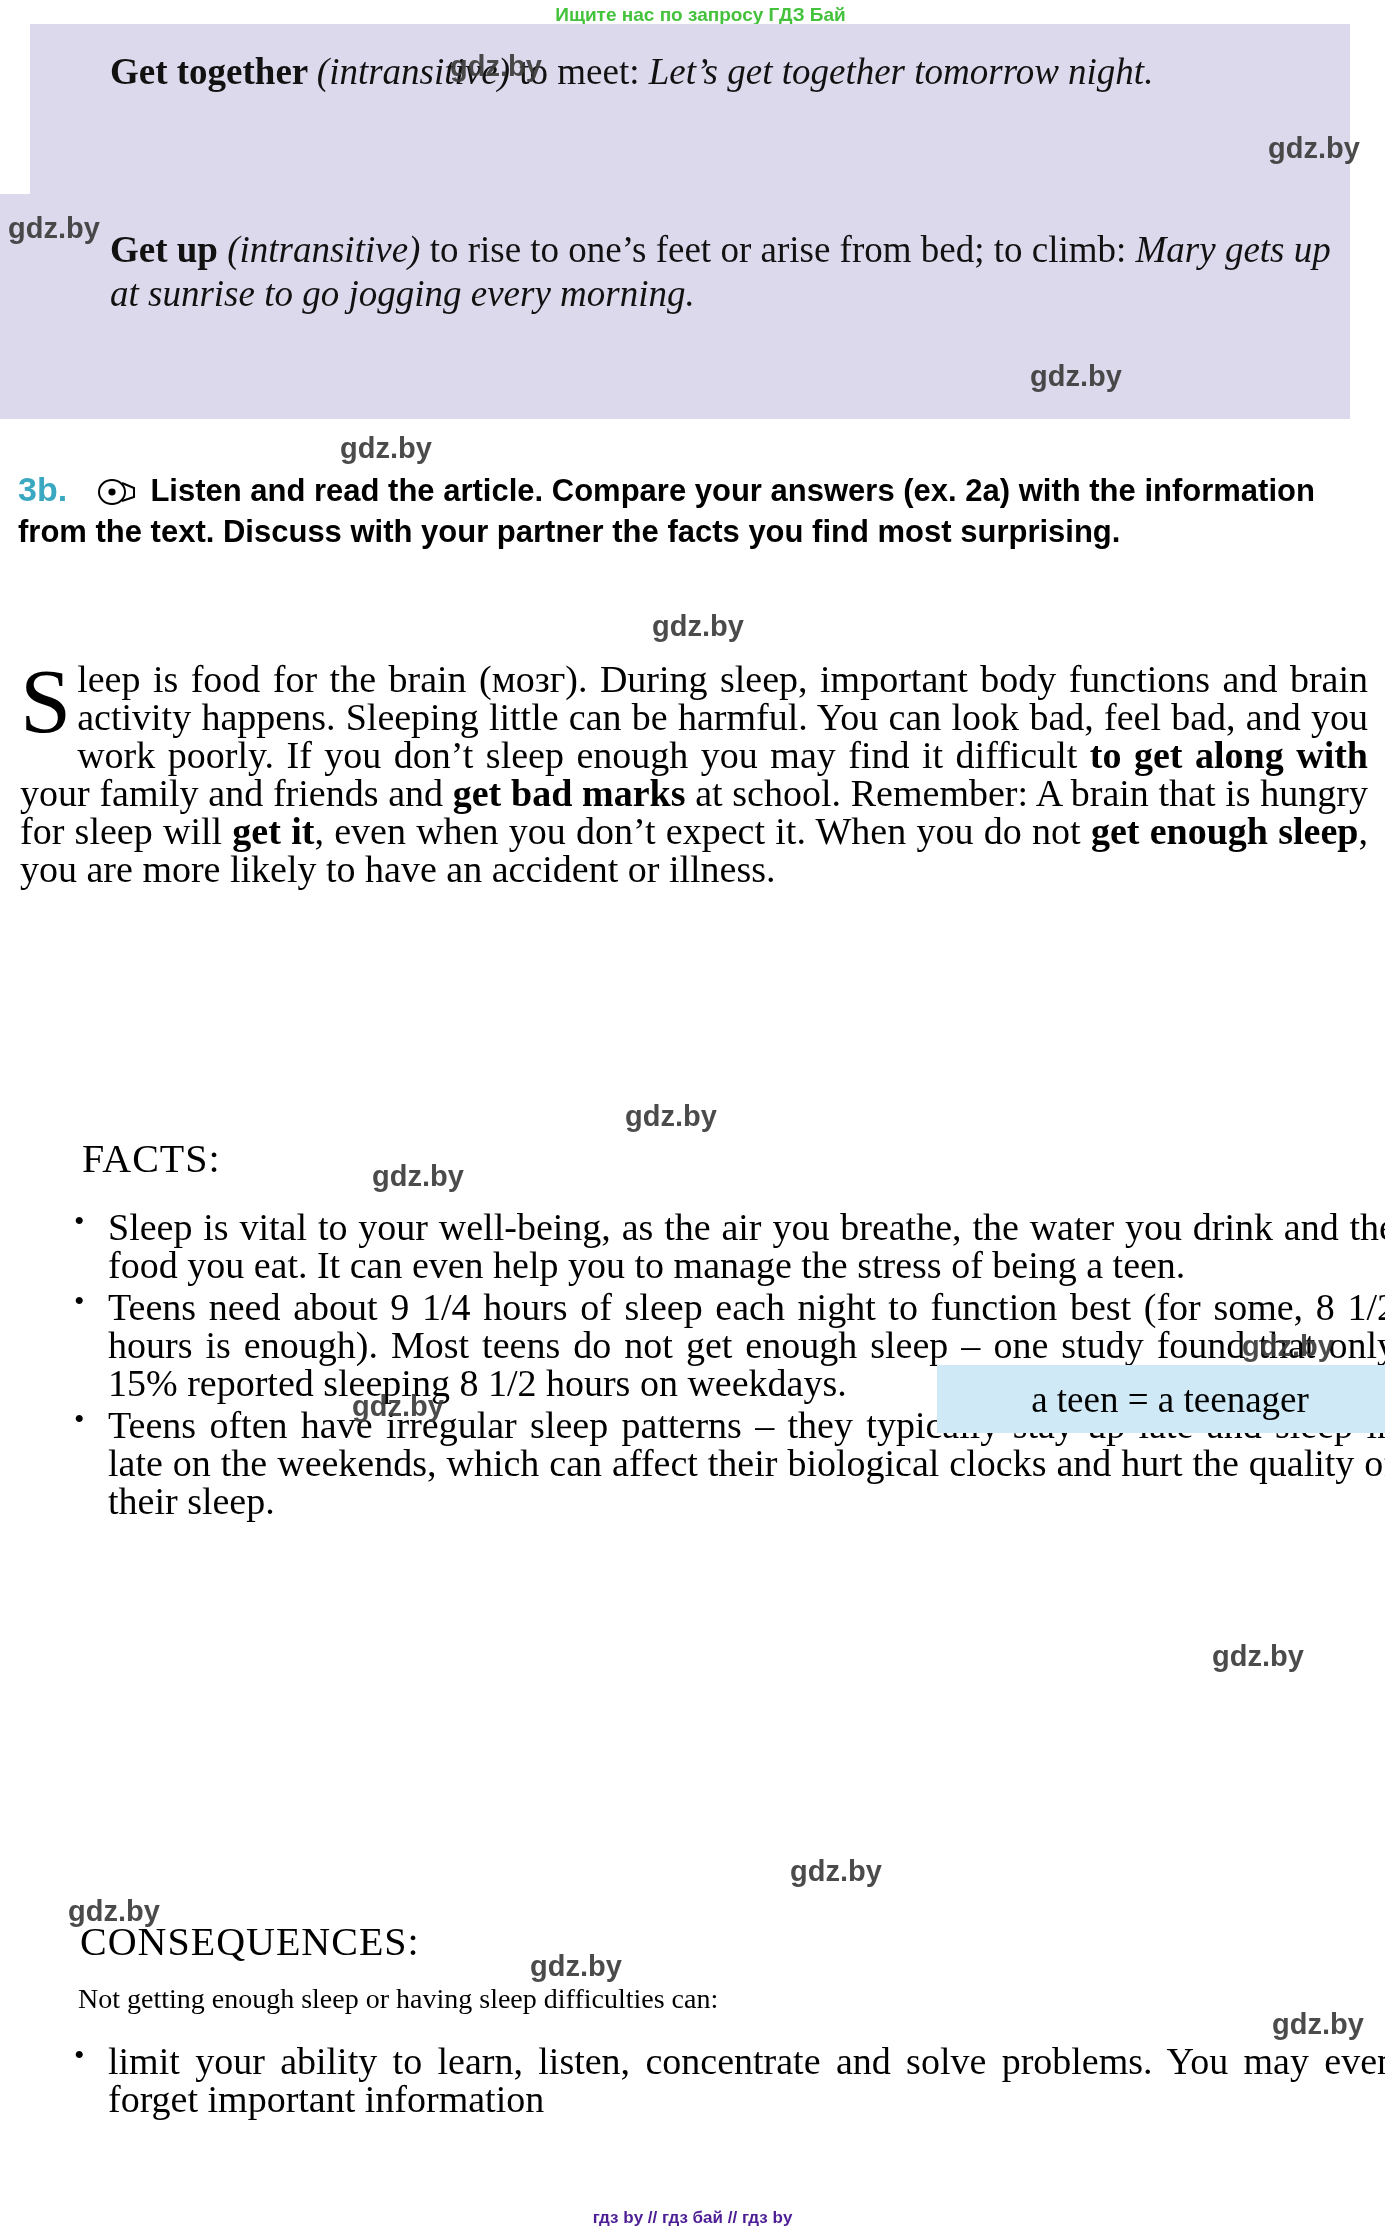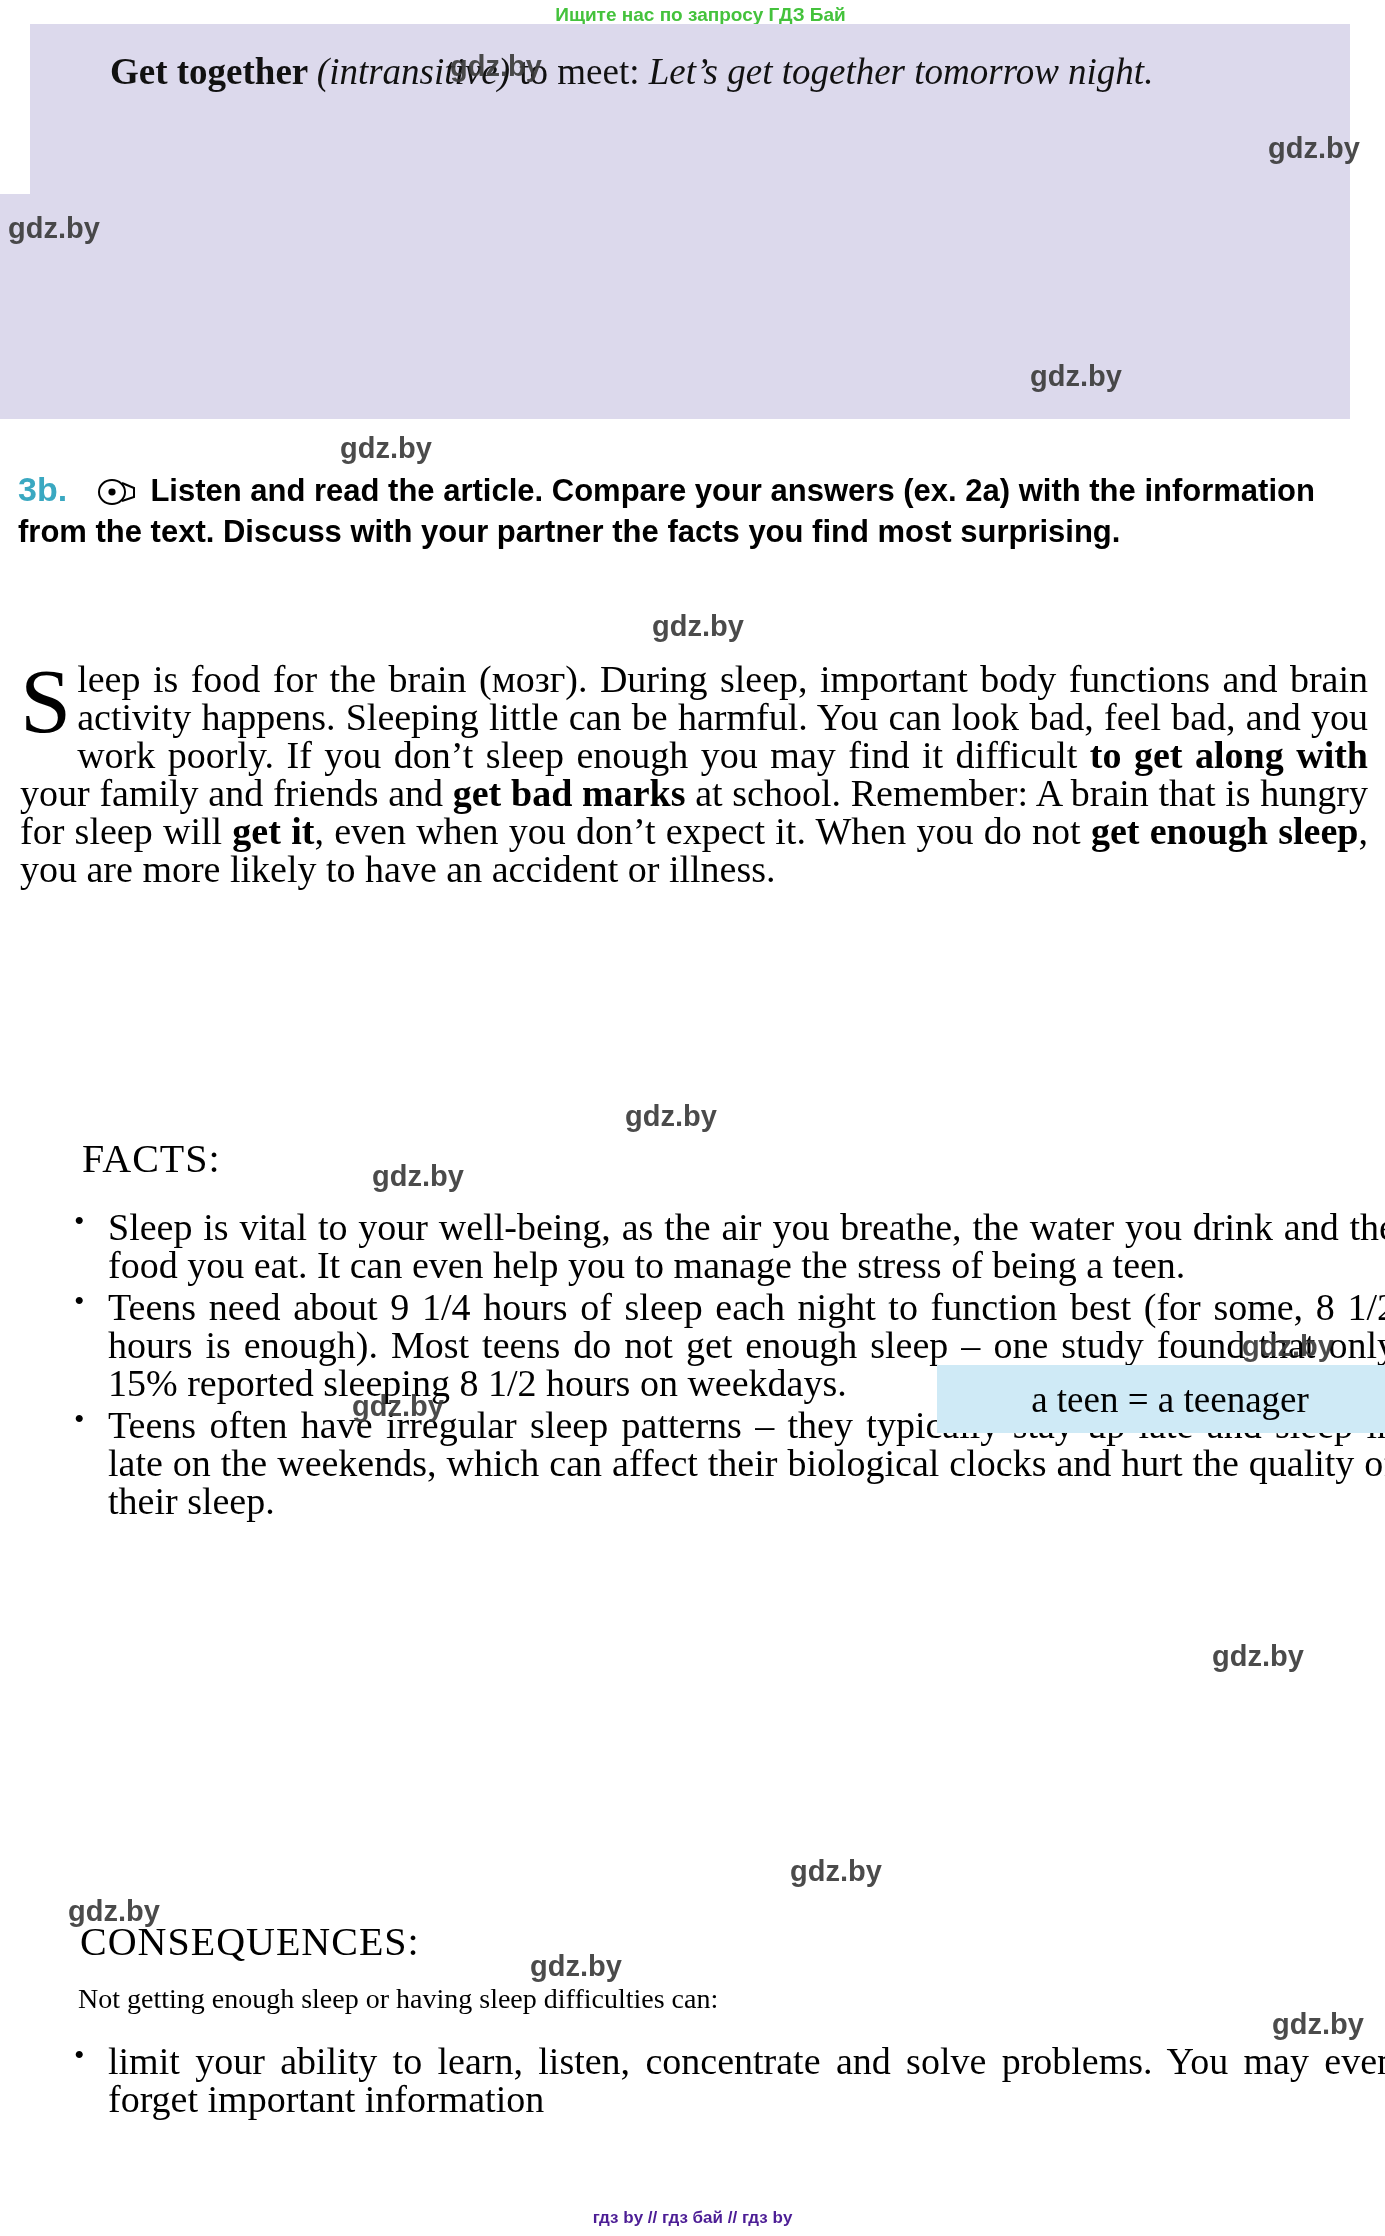--- a/index.html
+++ b/index.html
@@ -221,20 +221,23 @@
 
   <div class="promo-top">Ищите нас по запросу ГДЗ Бай</div>
 
   <div class="lav-box" id="box-get-together"></div>
   <div class="lav-box" id="box-get-up"></div>
 
   <div class="entry" id="entry-get-together">
     <b>Get together</b><b> </b><i>(intransitive)</i><span> to meet: </span><i>Let’s get together tomorrow night.</i>
   </div>
 
+  <div class="entry" id="entry-get-up">
+    <b>Get up</b><b> </b><i>(intransitive)</i><span> to rise to one’s feet or arise from bed; to climb: </span><i>Mary gets up at sunrise to go jogging every morning.</i>
+  </div>
 
   <div class="task">
     <span class="task-num">3b.</span>
     <span class="cd-icon">
       <svg width="38" height="26" viewBox="0 0 38 26">
         <ellipse cx="14" cy="13" rx="13" ry="12" fill="#ffffff" stroke="#000000" stroke-width="2"></ellipse>
         <ellipse cx="14" cy="13" rx="3.6" ry="3.4" fill="#000000"></ellipse>
         <path d="M24 4 L36 9 L36 18 L24 22" fill="none" stroke="#000000" stroke-width="2"></path>
       </svg>
     </span>

